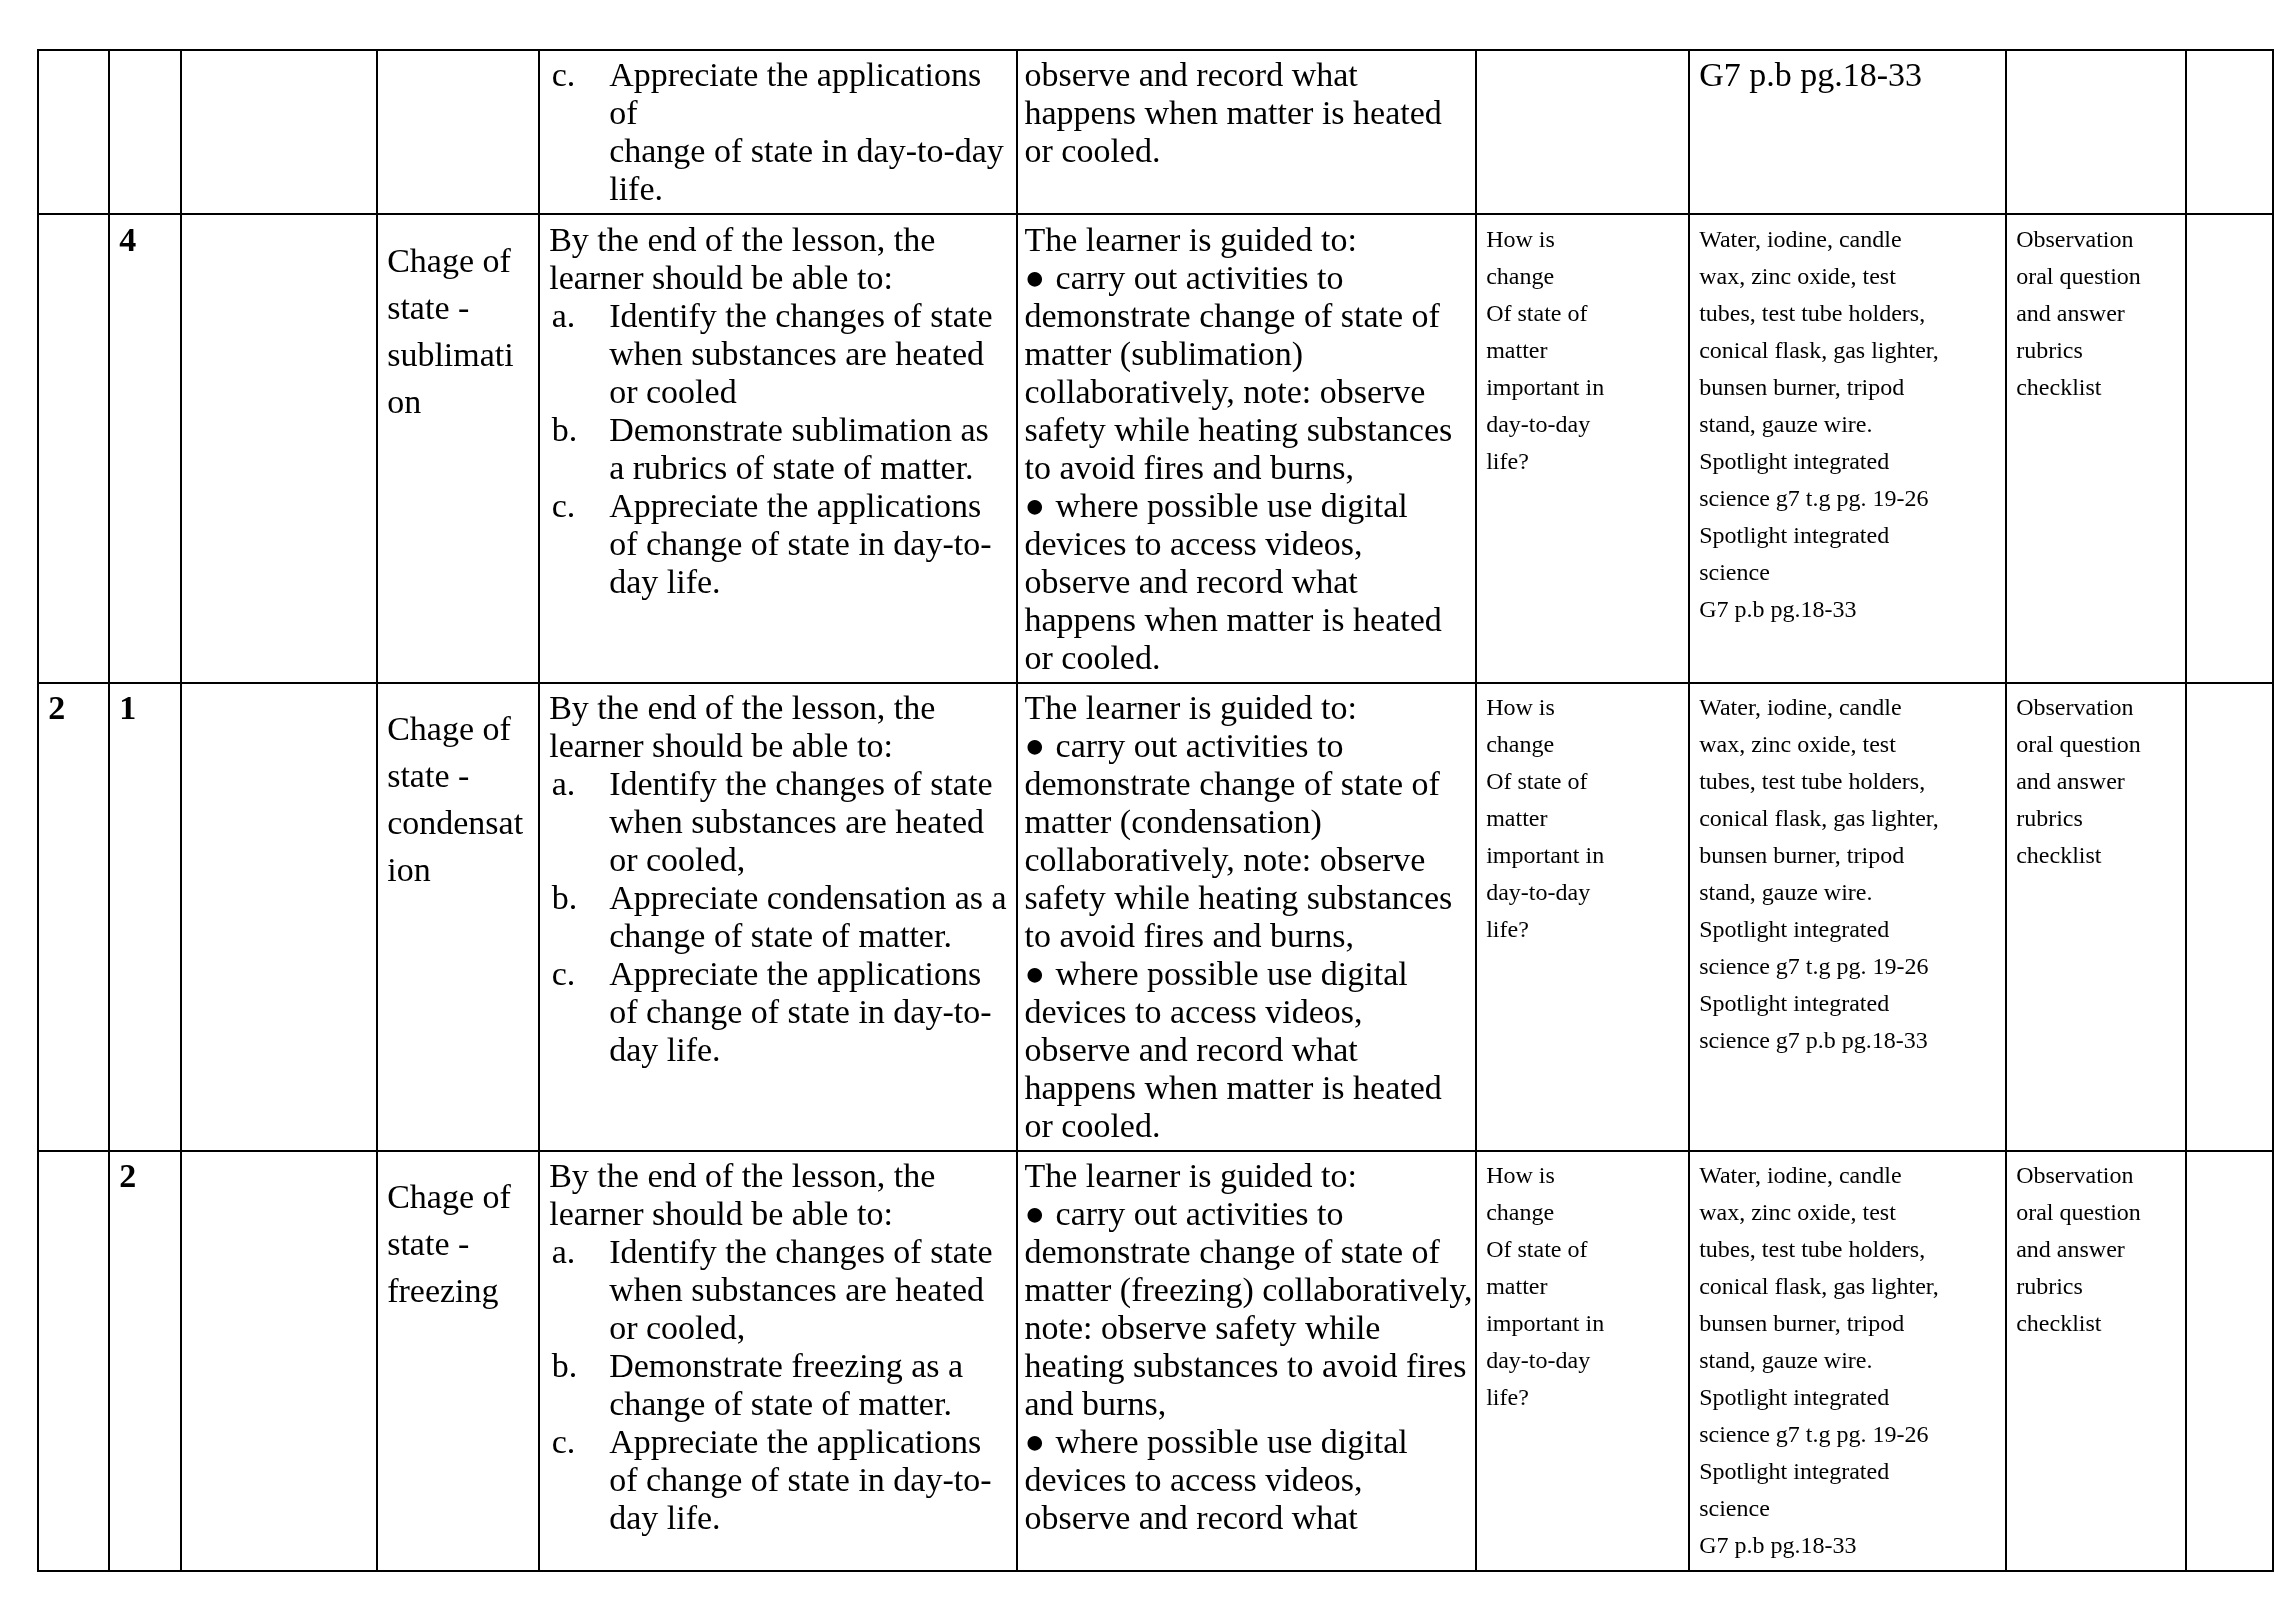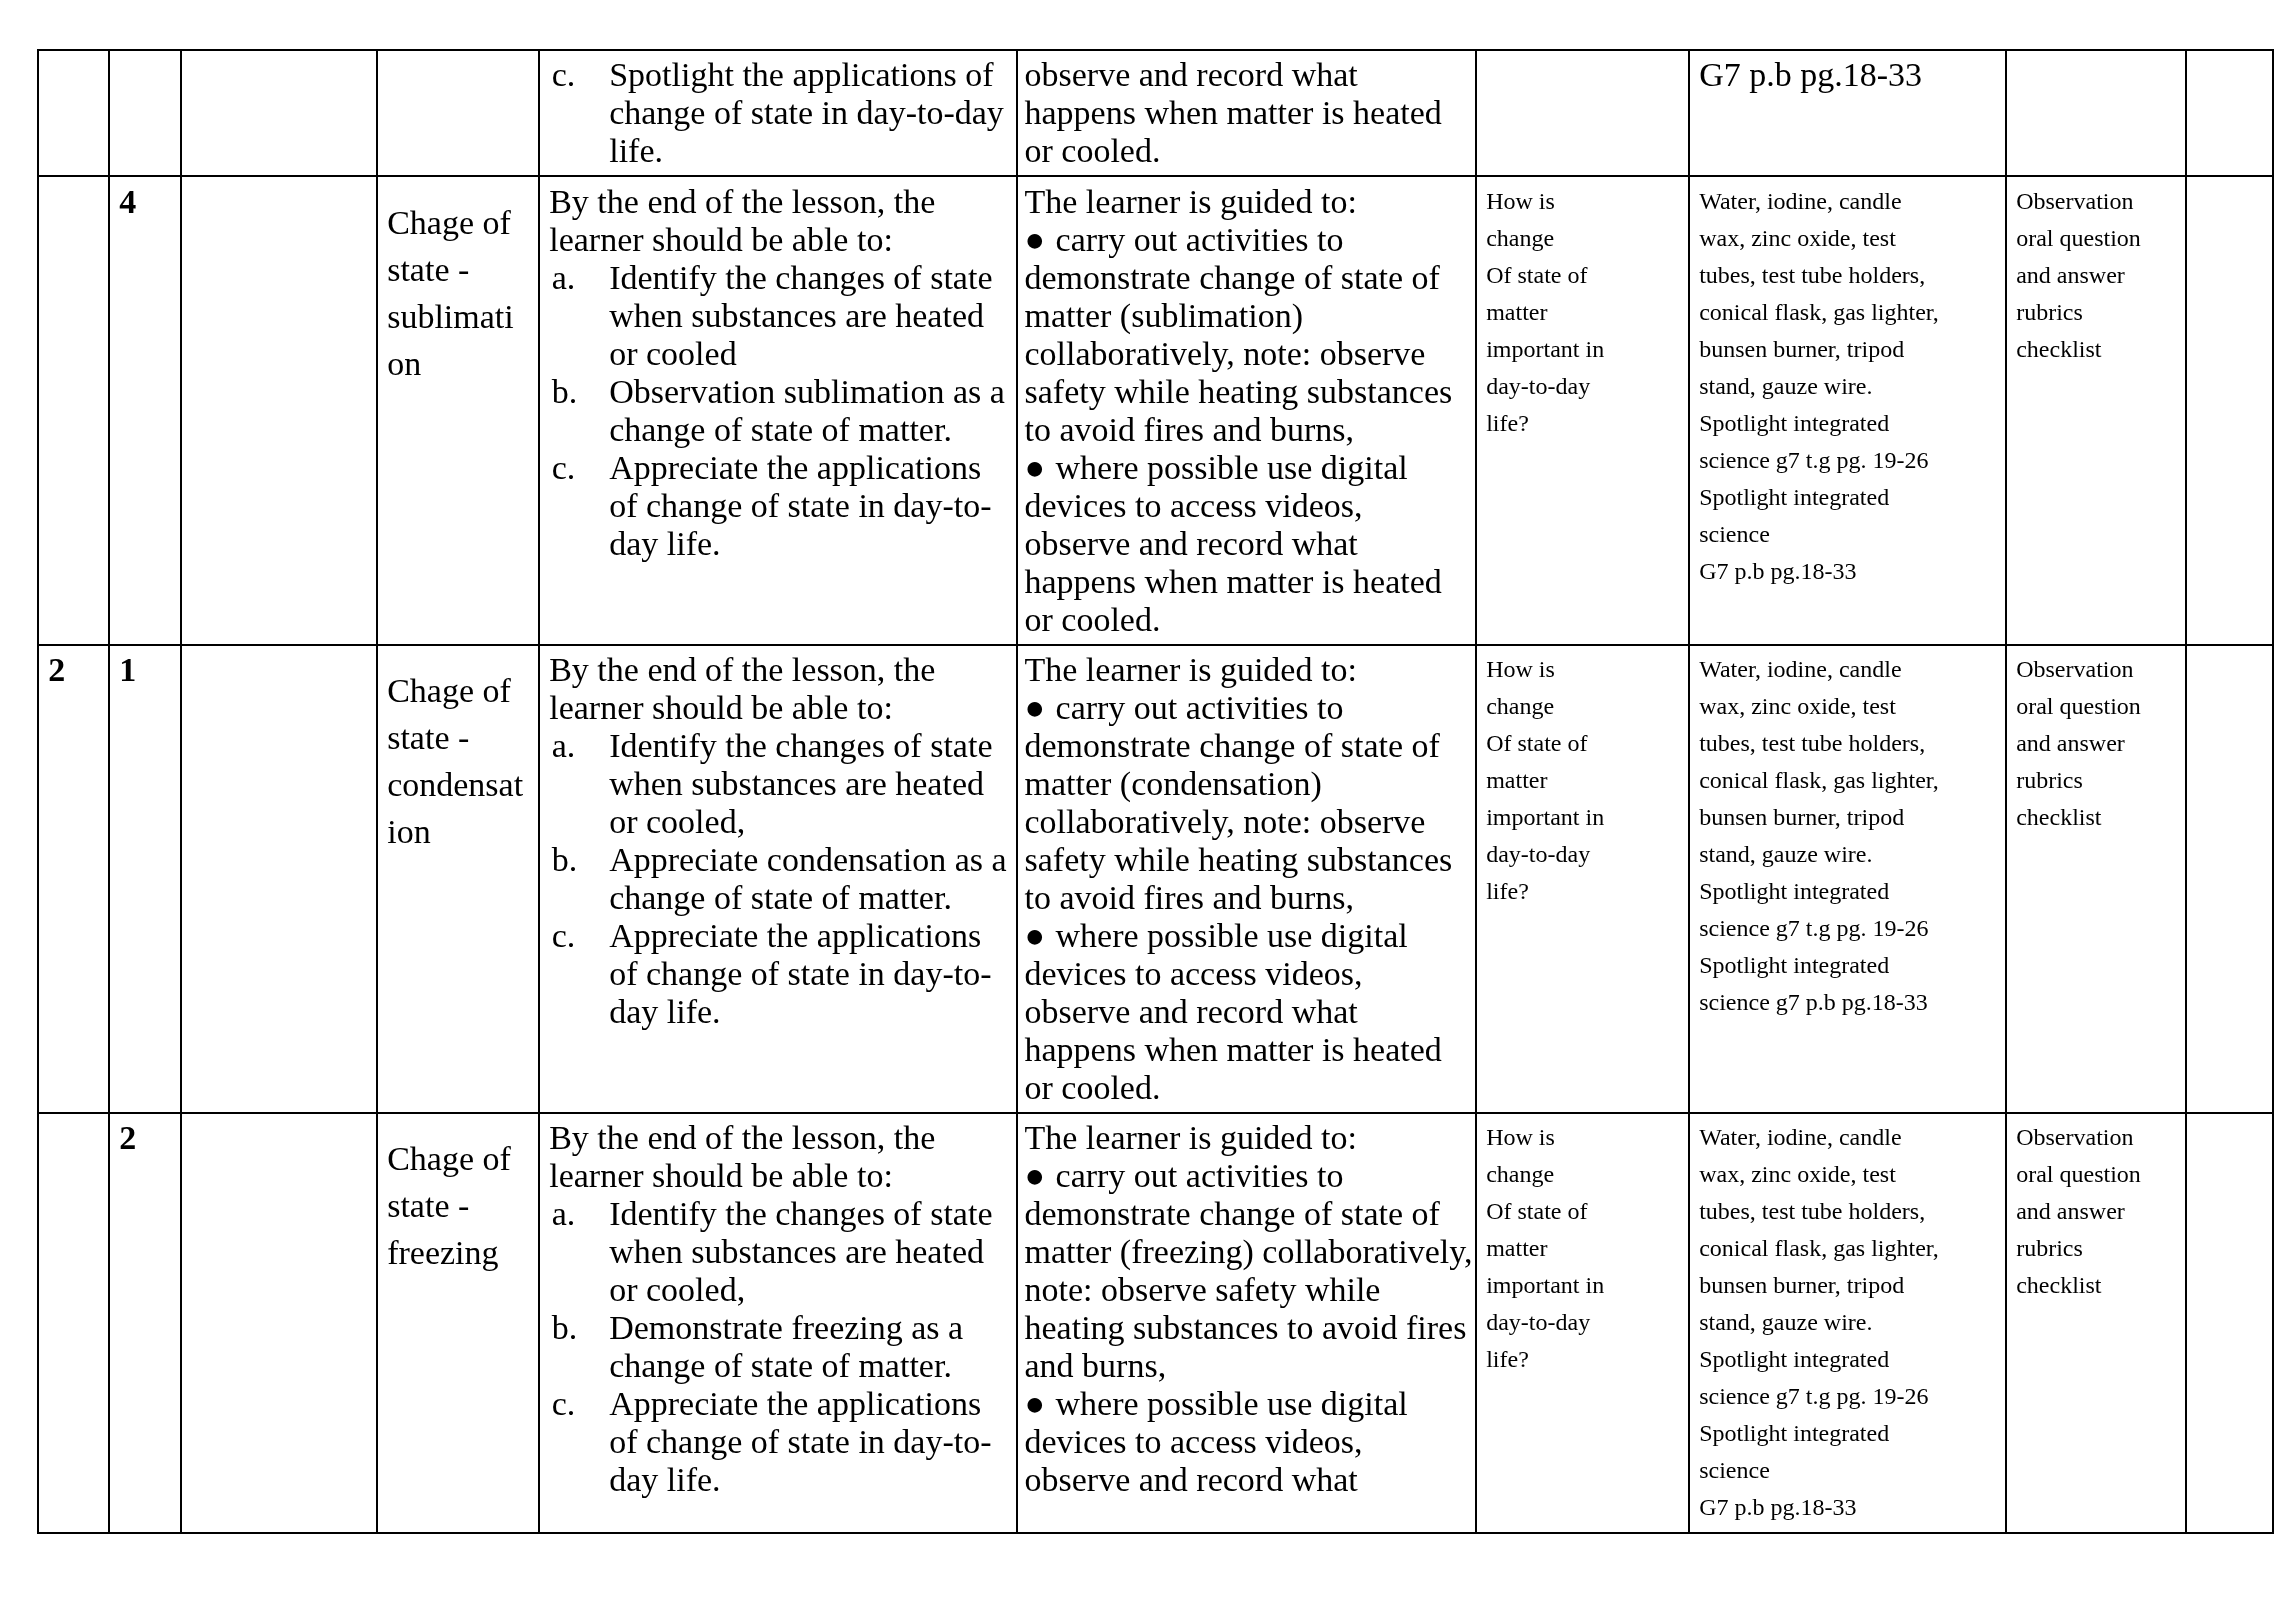--- a/index.html
+++ b/index.html
@@ -83,21 +83,21 @@
     <tbody>
         <tr class="rowA">
       <td><span class="num"></span></td>
       <td><span class="num"></span></td>
       <td><span></span></td>
       <td>
             <div class="pre topic"></div>
           </td>
       <td>
         <div class="li">
-          <span class="mk">c.</span><span class="pre">Spotlight the applications of
+          <span class="mk">c.</span><span class="pre">Appreciate the applications of
 change of state in day-to-day
 life.</span>
         </div>
       </td>
       <td class="cell-exp">
         <div class="pre">observe and record what
 happens when matter is heated
 or cooled.</div>
       </td>
       <td>
@@ -118,21 +118,21 @@
       <td><span></span></td>
       <td>
             <div class="pre topic">Chage of
 state -
 sublimati
 on</div>
           </td>
       <td>
         <div>By the end of the lesson, the learner should be able to:</div>
         <div class="li"><span class="mk">a.</span><span class="pre">Identify the changes of state when substances are heated or cooled</span></div>
-        <div class="li"><span class="mk">b.</span><span class="pre">Observation sublimation as a change of state of matter.</span></div>
+        <div class="li"><span class="mk">b.</span><span class="pre">Demonstrate sublimation as a rubrics of state of matter.</span></div>
         <div class="li"><span class="mk">c.</span><span class="pre">Appreciate the applications of change of state in day-to-day life.</span></div>
       </td>
       <td class="cell-exp">
         <div>The learner is guided to:</div>
         <div><span class="blt">●</span><span>carry out activities to demonstrate change of state of matter (sublimation) collaboratively, note: observe safety while heating substances to avoid fires and burns,</span></div>
         <div><span class="blt">●</span><span>where possible use digital devices to access videos, observe and record what happens when matter is heated or cooled.</span></div>
       </td>
       <td>
             <div class="pre wide">How is
 change

